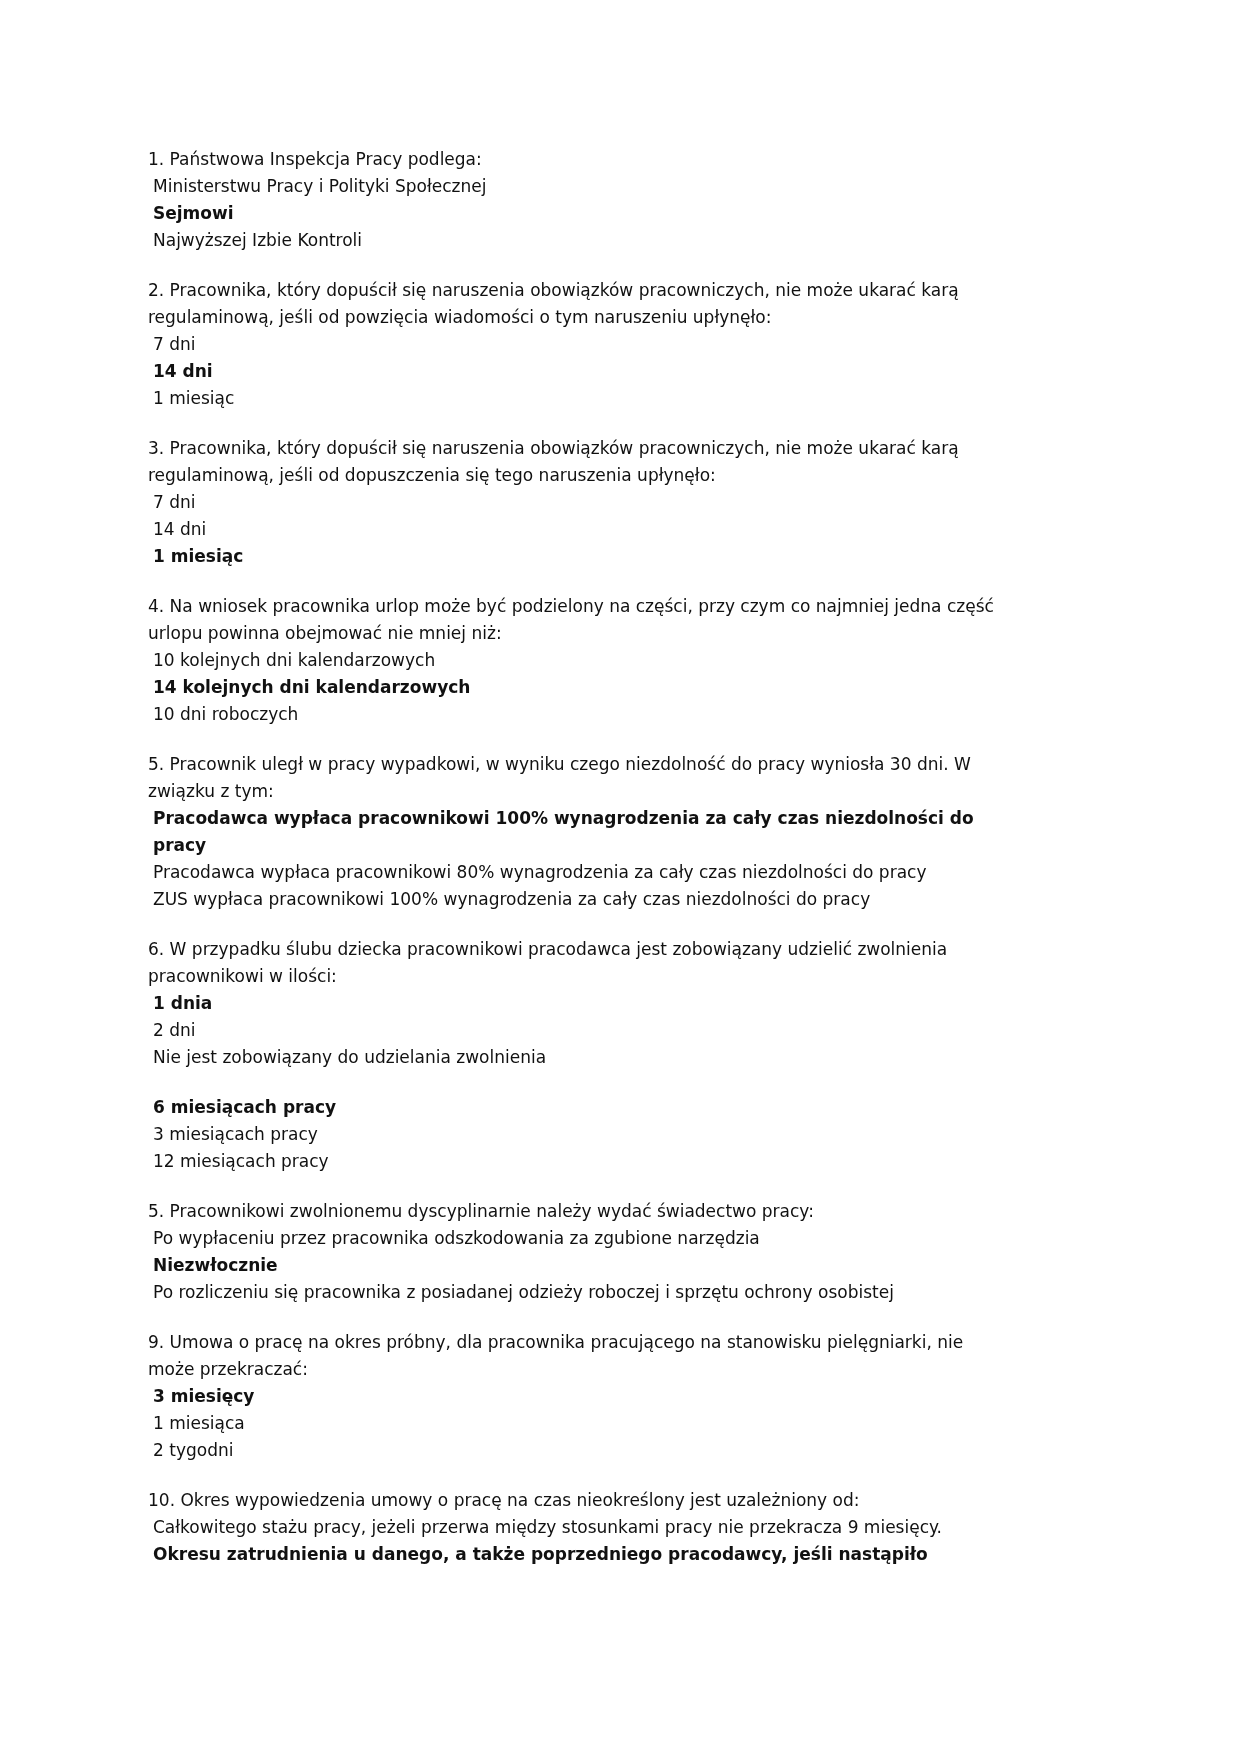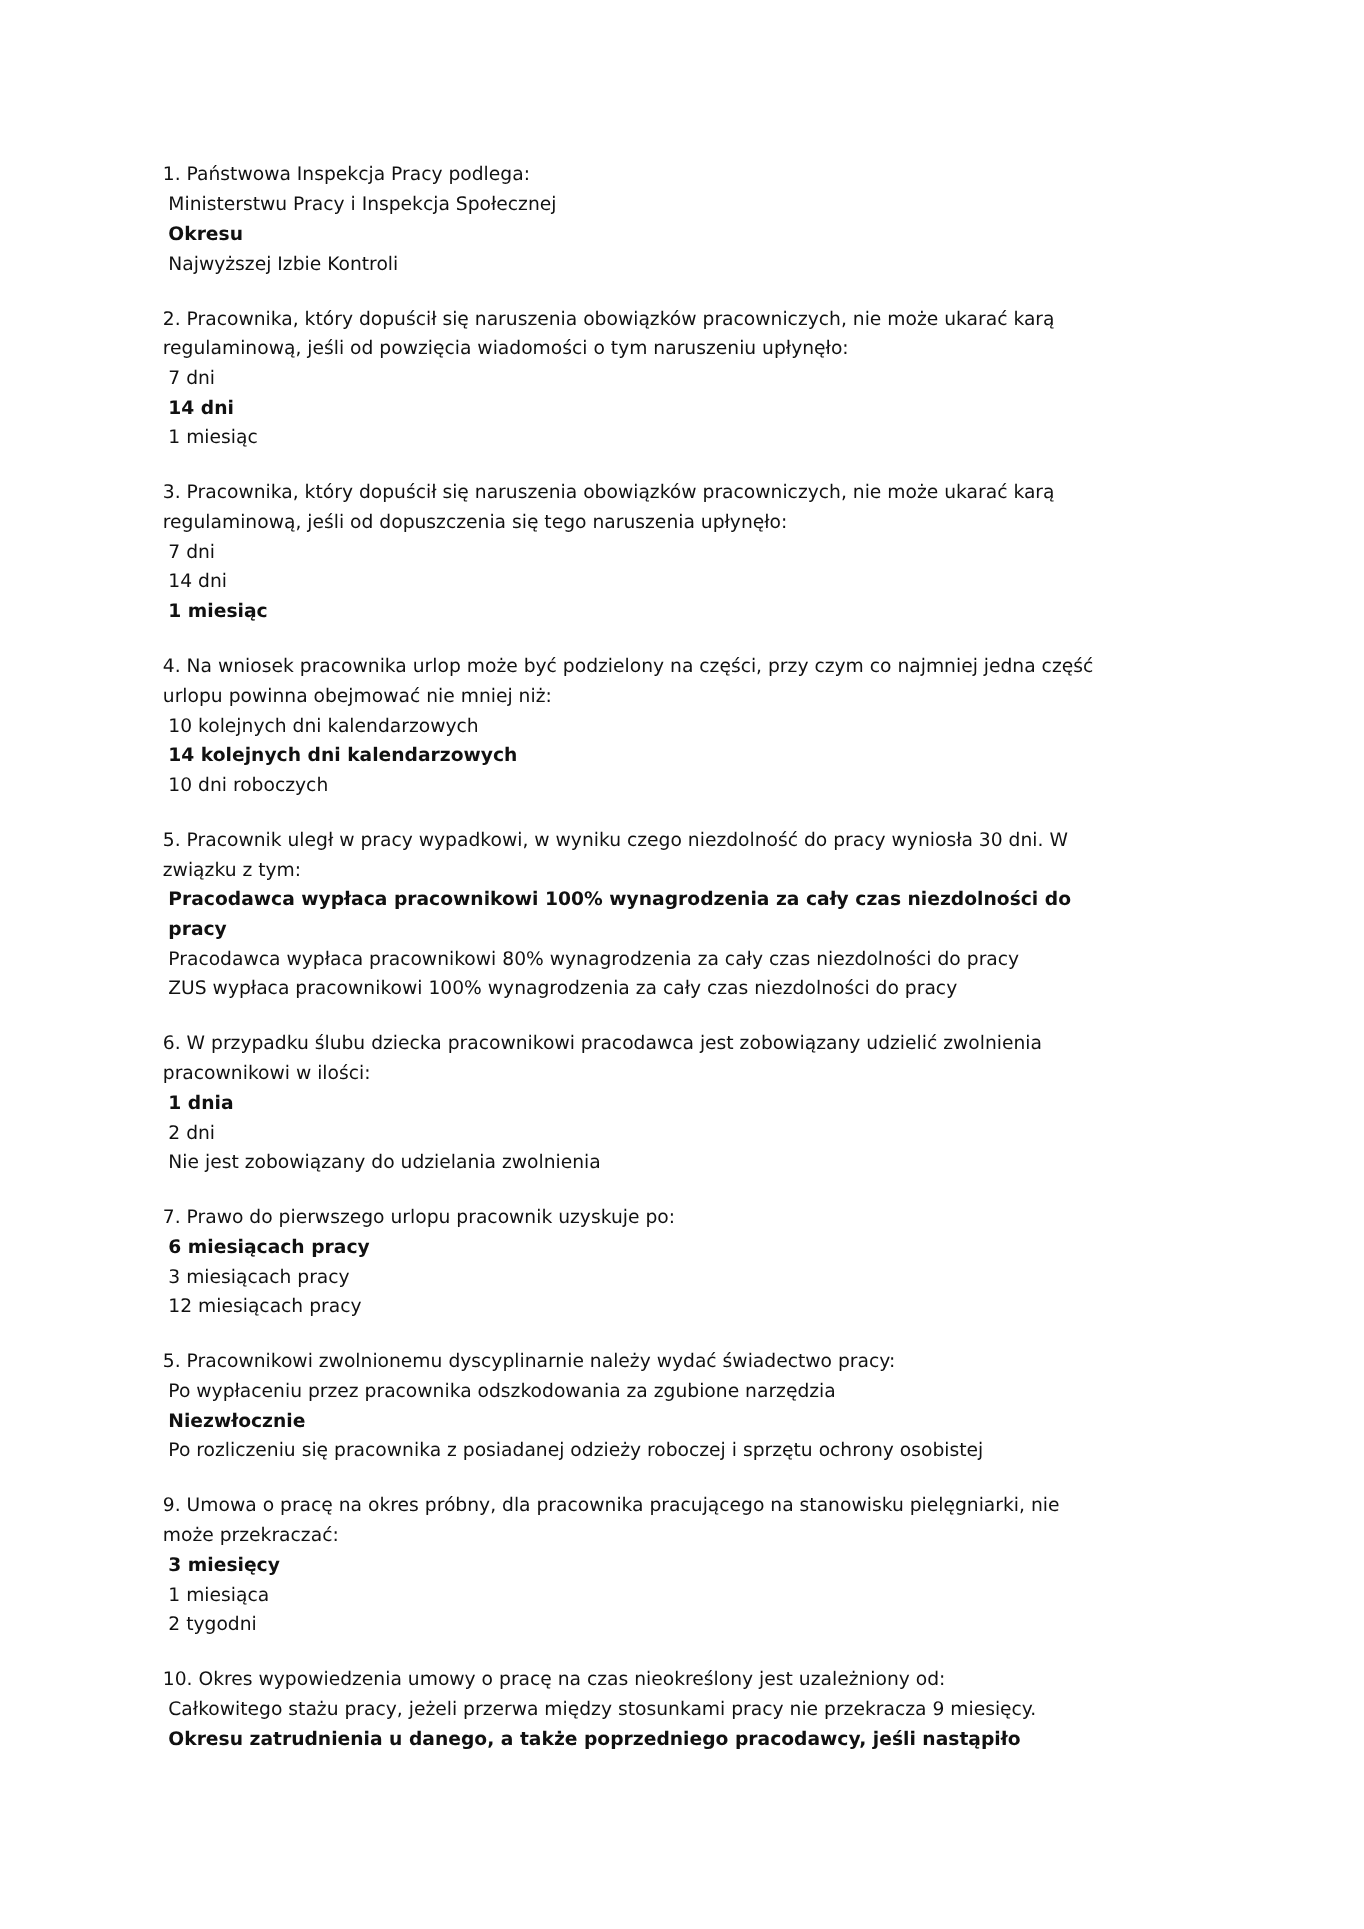--- a/index.html
+++ b/index.html
@@ -31,22 +31,22 @@
   .correct { font-weight: bold; }
 </style>
 </head>
 <body>
 
 <div class="page">
   <div class="content">
 
     <div class="q">
       <p class="qt">1. Państwowa Inspekcja Pracy podlega:</p>
-      <p class="ans">Ministerstwu Pracy i Inspekcja Społecznej</p>
-      <p class="ans correct">Okresu</p>
+      <p class="ans">Ministerstwu Pracy i Polityki Społecznej</p>
+      <p class="ans correct">Sejmowi</p>
       <p class="ans">Najwyższej Izbie Kontroli</p>
     </div>
 
     <div class="q">
       <p class="qt">2. Pracownika, który dopuścił się naruszenia obowiązków pracowniczych, nie może ukarać karą
 regulaminową, jeśli od powzięcia wiadomości o tym naruszeniu upłynęło:</p>
       <p class="ans">7 dni</p>
       <p class="ans correct">14 dni</p>
       <p class="ans">1 miesiąc</p>
     </div>
@@ -78,21 +78,20 @@
 
     <div class="q">
       <p class="qt">6. W przypadku ślubu dziecka pracownikowi pracodawca jest zobowiązany udzielić zwolnienia
 pracownikowi w ilości:</p>
       <p class="ans correct">1 dnia</p>
       <p class="ans">2 dni</p>
       <p class="ans">Nie jest zobowiązany do udzielania zwolnienia</p>
     </div>
 
     <div class="q">
-      <p class="qt">7. Prawo do pierwszego urlopu pracownik uzyskuje po:</p>
       <p class="ans correct">6 miesiącach pracy</p>
       <p class="ans">3 miesiącach pracy</p>
       <p class="ans">12 miesiącach pracy</p>
     </div>
 
     <div class="q">
       <p class="qt">5. Pracownikowi zwolnionemu dyscyplinarnie należy wydać świadectwo pracy:</p>
       <p class="ans">Po wypłaceniu przez pracownika odszkodowania za zgubione narzędzia</p>
       <p class="ans correct">Niezwłocznie</p>
       <p class="ans">Po rozliczeniu się pracownika z posiadanej odzieży roboczej i sprzętu ochrony osobistej</p>

